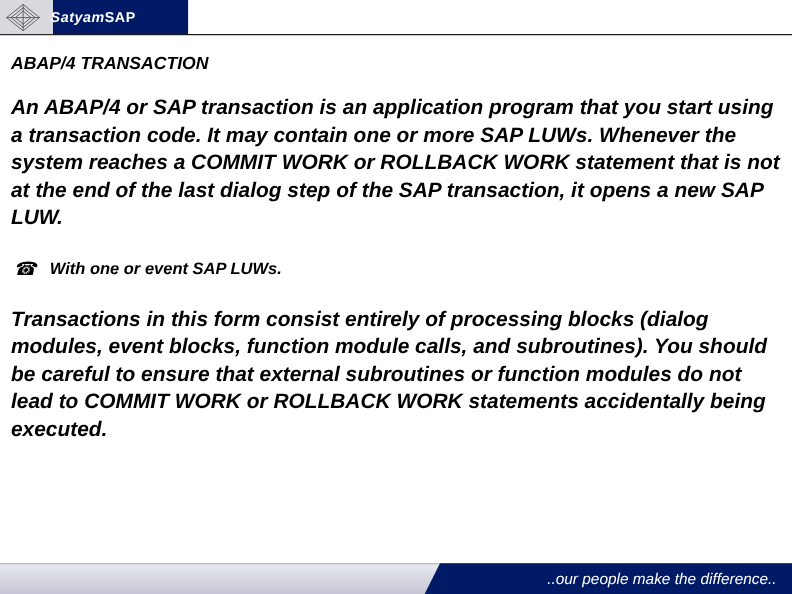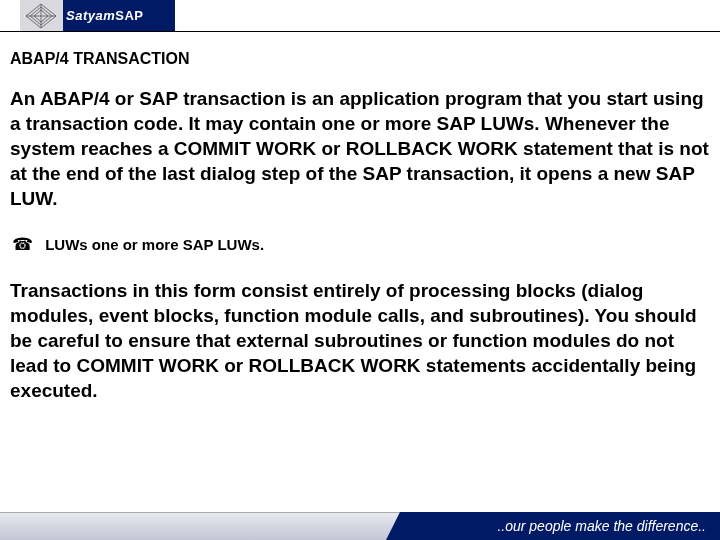--- a/index.html
+++ b/index.html
@@ -25,46 +25,46 @@
     font-size: 17px;
     padding: 5px 6px;
     display: flex;
     align-items: center;
   }
   .header-title span {
     border-bottom: 2px solid #fff;
     padding-bottom: 1px;
   }
   .header-logo {
-    width: 155px;
+    width: 171px;
     background: linear-gradient(to right, #d9d9e0 0%, #d9d9e0 28%, #001a66 28%, #001a66 100%);
     display: flex;
     align-items: center;
     justify-content: flex-start;
     position: relative;
-    margin-left: 20px;
   }
   .logo-diamond {
     width: 34px;
     height: 28px;
     margin-left: 4px;
     position: relative;
   }
   .logo-diamond svg { display: block; }
   .logo-text {
     color: #fff;
     font-weight: bold;
     font-style: italic;
     font-size: 13px;
     margin-left: 8px;
     letter-spacing: 0.5px;
   }
   .logo-text .sap { font-style: normal; }
   .content {
     padding: 18px 10px 0 10px;
+    font-style: italic;
   }
   .subtitle {
     font-weight: bold;
     font-size: 16px;
     margin-bottom: 18px;
   }
   .para {
     font-weight: bold;
     font-size: 19px;
     line-height: 1.32;
@@ -154,21 +154,21 @@
       <span>Satyam</span><span class="sap">SAP</span>
     </div>
   </div>
 </div>
 
 <div class="content">
   <div class="subtitle">ABAP/4 TRANSACTION</div>
   <div class="para">An ABAP/4 or  SAP transaction is an application program that you start using a transaction code. It may contain one or more SAP LUWs. Whenever the system reaches a COMMIT WORK or ROLLBACK WORK statement that is not at the end of the last dialog step of the SAP transaction, it opens a new SAP LUW.</div>
   <div class="bullet-row">
     <div class="bullet-icon">☎</div>
-    <div class="bullet-text">LUWs one or more SAP LUWs.</div>
+    <div class="bullet-text">With one or event SAP LUWs.</div>
   </div>
   <div class="para">Transactions in this form consist entirely of processing blocks (dialog modules, event blocks, function module calls, and subroutines). You should be careful to ensure that external subroutines or function modules do not lead to COMMIT WORK or ROLLBACK WORK statements accidentally being executed.</div>
 </div>
 
 <div class="footer">
   <div class="footer-left"></div>
   <div class="footer-right">
     <span>..our people make the difference..</span>
   </div>
 </div>

